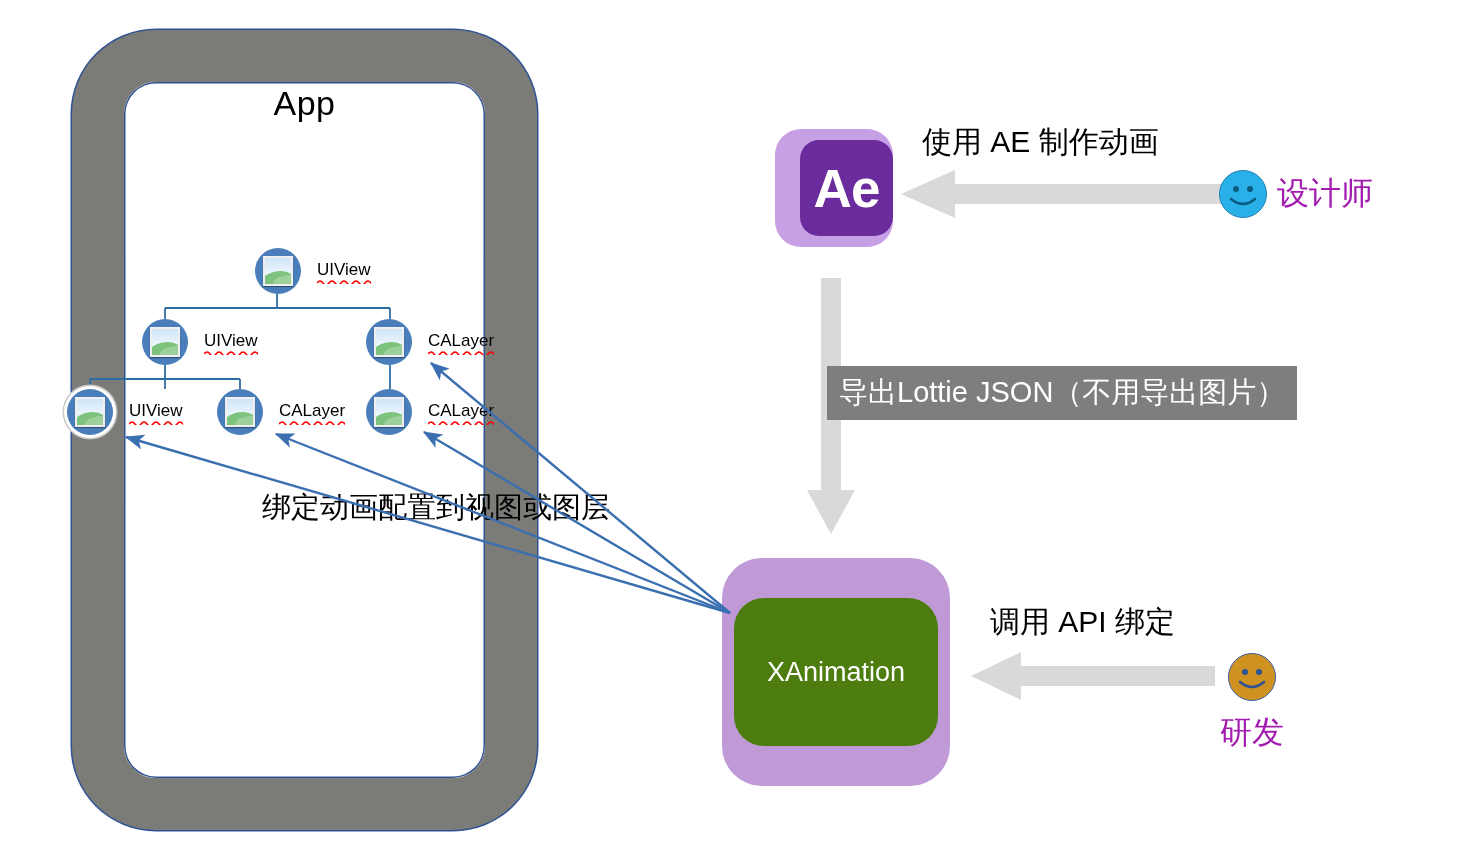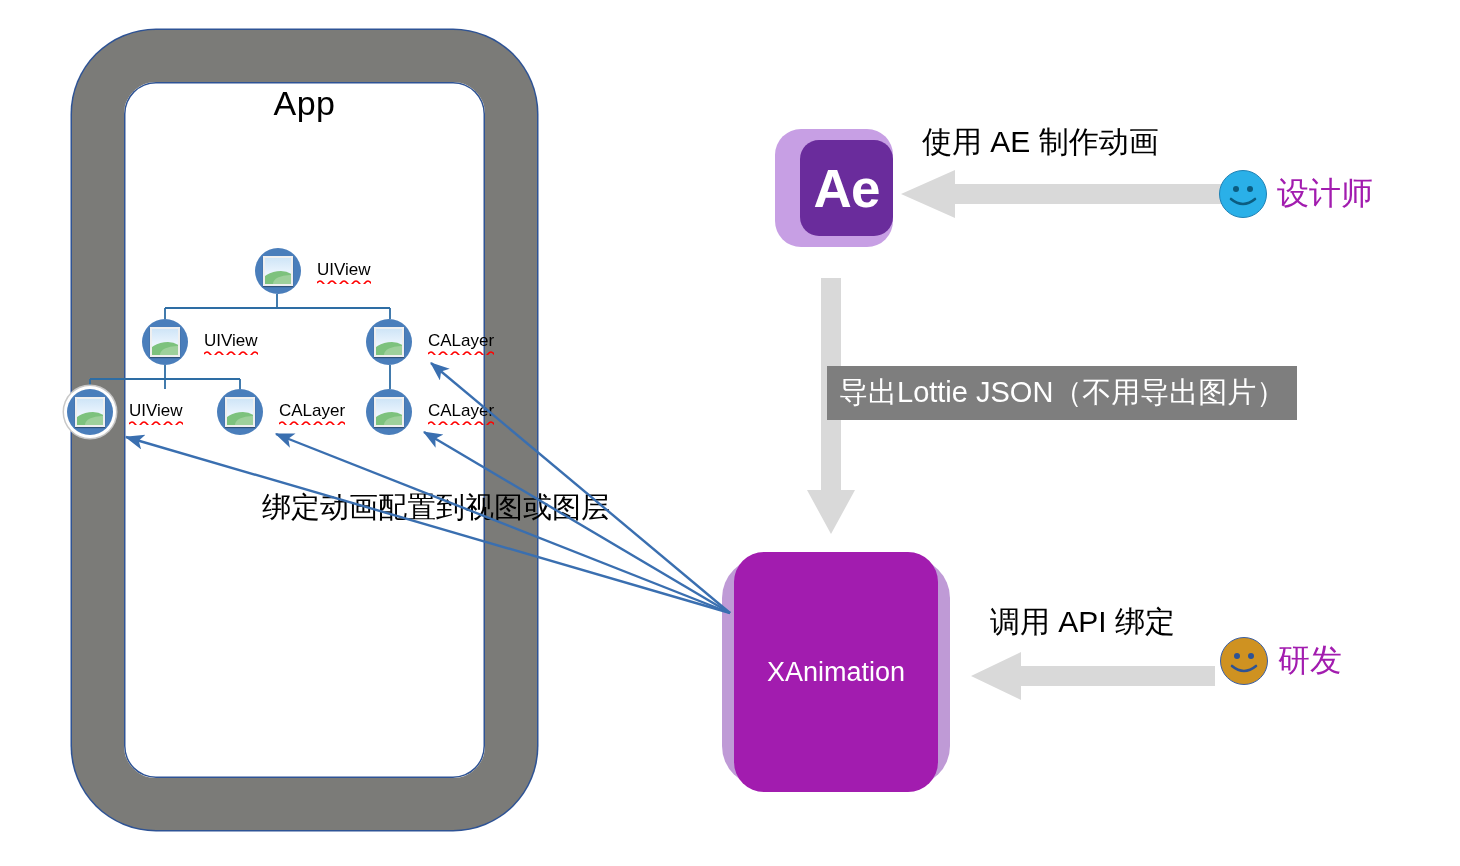--- a/index.html
+++ b/index.html
@@ -163,23 +163,23 @@
     height: 228px;
     border-radius: 40px;
     background: #bf9ad6;
     display: flex;
     align-items: center;
     justify-content: center;
     box-sizing: border-box;
   }
   .xanim-inner {
     width: 204px;
-    height: 240px;
+    height: 148px;
     border-radius: 30px;
-    background: #a21caf;
+    background: #4d7c0f;
     color: #ffffff;
     display: flex;
     align-items: center;
     justify-content: center;
     font-size: 27px;
   }
 
   
   .gray-arrow-svg { position: absolute; }
 
@@ -388,21 +388,21 @@
   <div class="xanim-box">
     <div class="xanim-inner">XAnimation</div>
   </div>
 
   <svg class="gray-arrow-svg" style="left:965px;top:650px;width:250px;height:52px;" viewBox="0 0 250 52">
     <path d="M250 16 L56 16 L56 2 L6 26 L56 50 L56 36 L250 36 Z" fill="#d9d9d9"></path>
   </svg>
 
   <div class="side-label" style="left:990px;top:602px;">调用 API 绑定</div>
 
-  <div class="person" style="left:1220px;top:637px;">
+  <div class="person" style="left:1220px;top:653px;flex-direction:column;">
     <div class="smiley dev">
       <svg width="46" height="46" viewBox="0 0 46 46">
         <circle cx="16" cy="18" r="3" fill="#2e5395"></circle>
         <circle cx="30" cy="18" r="3" fill="#2e5395"></circle>
         <path d="M11 28 Q23 38 35 28" stroke="#2e5395" stroke-width="2.6" fill="none" stroke-linecap="round"></path>
       </svg>
     </div>
     <span class="person-label">研发</span>
   </div>
 

